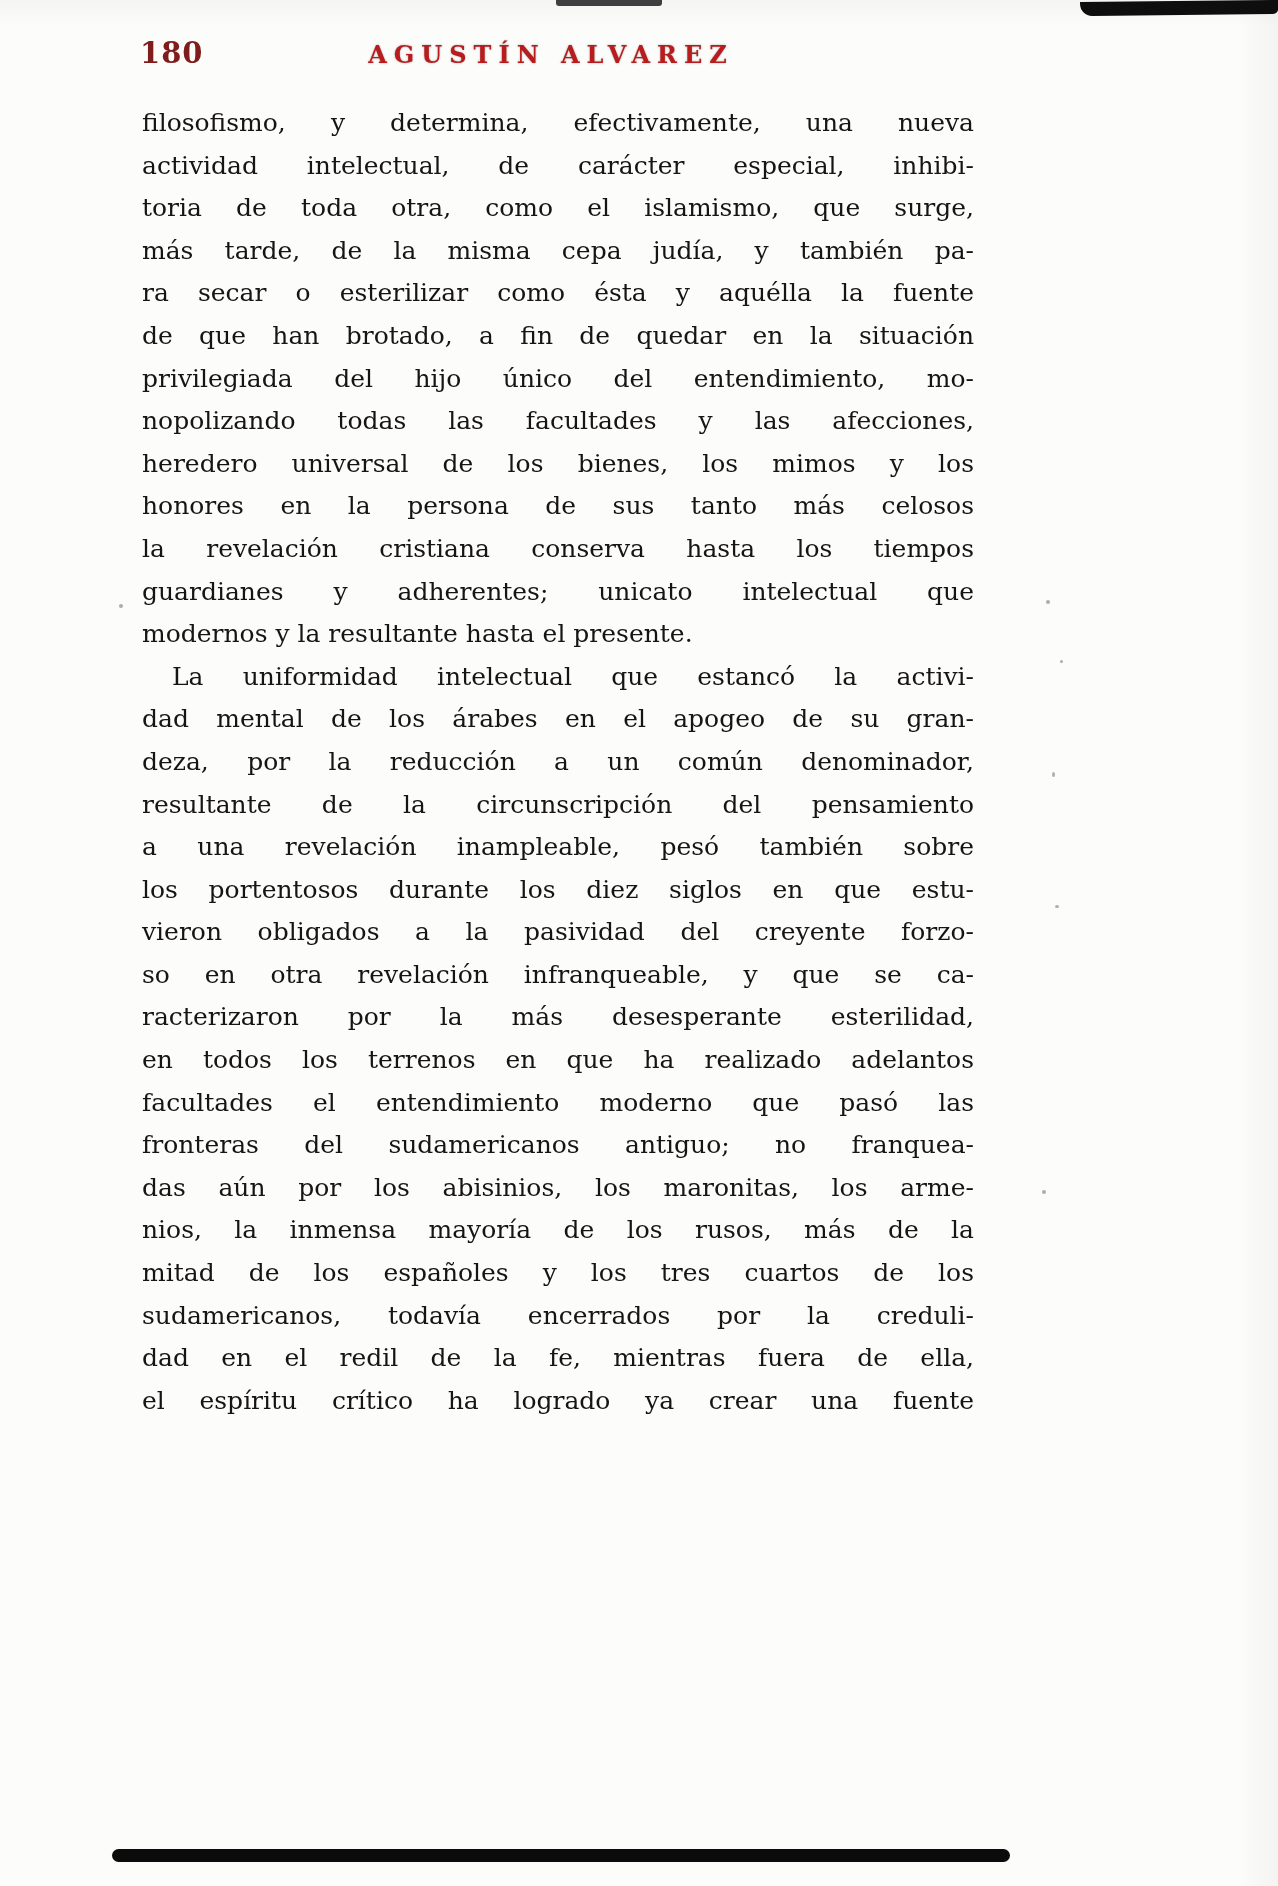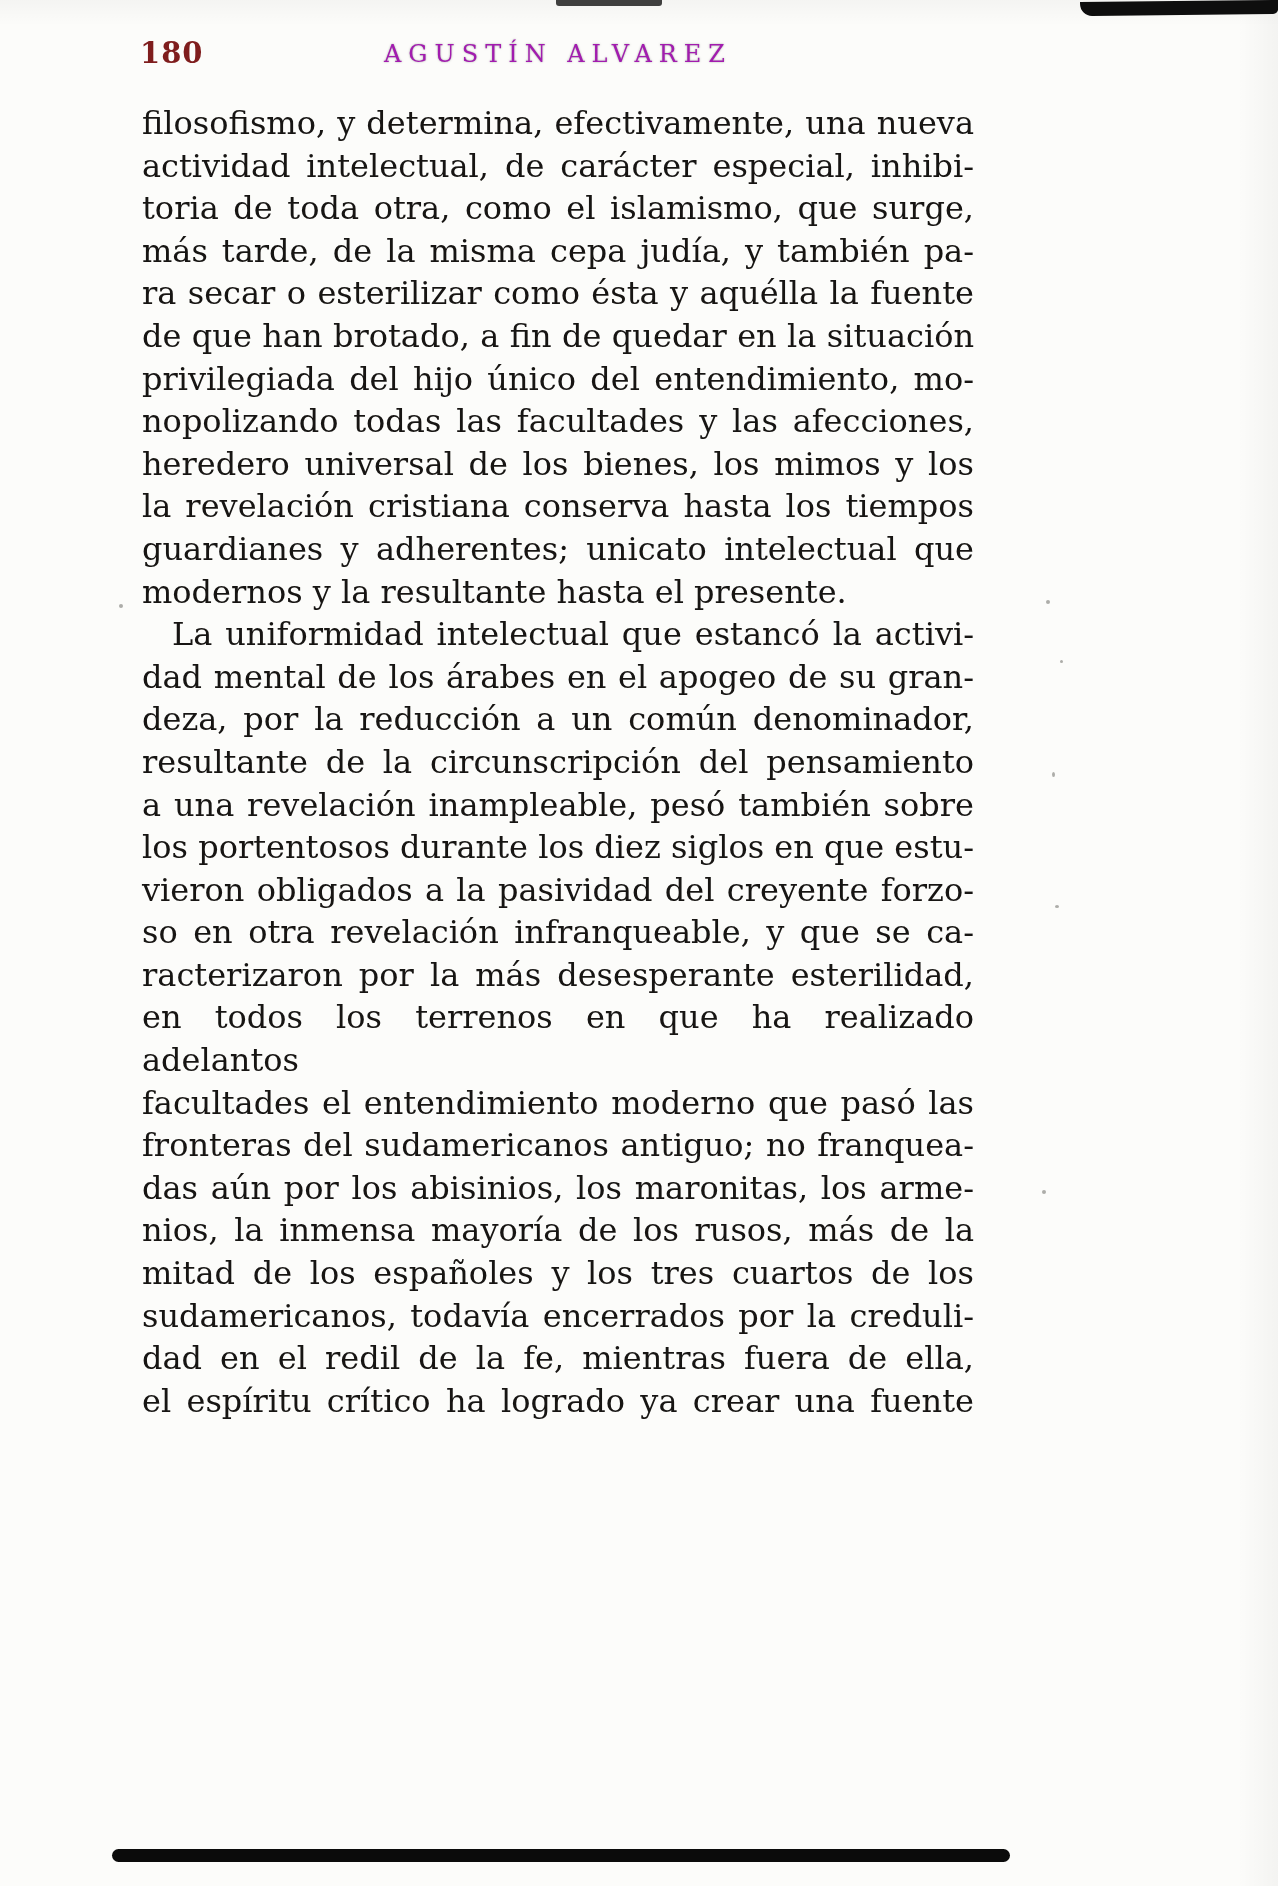--- a/index.html
+++ b/index.html
@@ -26,33 +26,33 @@
   .page-number {
     position: absolute;
     top: 36px; left: 140px;
     font-size: 29px;
     font-weight: 600;
     color: #7f1d1d;
     letter-spacing: 1px;
   }
   .running-header {
     position: absolute;
-    top: 40px; left: 142px; width: 832px;
+    top: 40px; left: 135px; width: 832px;
     text-align: center;
     font-size: 24px;
-    font-weight: 400;
+    font-weight: 700;
     letter-spacing: 7px;
-    color: #a21caf;
+    color: #b91c1c;
     text-shadow: 0 0 2px rgba(90,90,90,0.55);
   }
 
   .text-block {
     position: absolute;
     top: 102px; left: 142px; width: 832px;
-    font-size: 32px;
+    font-size: 25px;
     line-height: 42.6px;
     color: #171513;
   }
   .line {
     text-align: justify;
     text-align-last: justify;
   }
   .line.nojust {
     text-align-last: left;
   }
@@ -111,20 +111,21 @@
     <div>
       <div class="line">filosofismo, y determina, efectivamente, una nueva</div>
       <div class="line">actividad intelectual, de carácter especial, inhibi-</div>
       <div class="line">toria de toda otra, como el islamismo, que surge,</div>
       <div class="line">más tarde, de la misma cepa judía, y también pa-</div>
       <div class="line">ra secar o esterilizar como ésta y aquélla la fuente</div>
       <div class="line">de que han brotado, a fin de quedar en la situación</div>
       <div class="line">privilegiada del hijo único del entendimiento, mo-</div>
       <div class="line">nopolizando todas las facultades y las afecciones,</div>
       <div class="line">heredero universal de los bienes, los mimos y los</div>
+      <div class="line">honores en la persona de sus tanto más celosos</div>
       <div class="line">la revelación cristiana conserva hasta los tiempos</div>
       <div class="line">guardianes y adherentes; unicato intelectual que</div>
       <div class="line nojust">modernos y la resultante hasta el presente.</div>
     </div>
 
     <div>
       <div class="line indent">La uniformidad intelectual que estancó la activi-</div>
       <div class="line">dad mental de los árabes en el apogeo de su gran-</div>
       <div class="line">deza, por la reducción a un común denominador,</div>
       <div class="line">resultante de la circunscripción del pensamiento</div>

